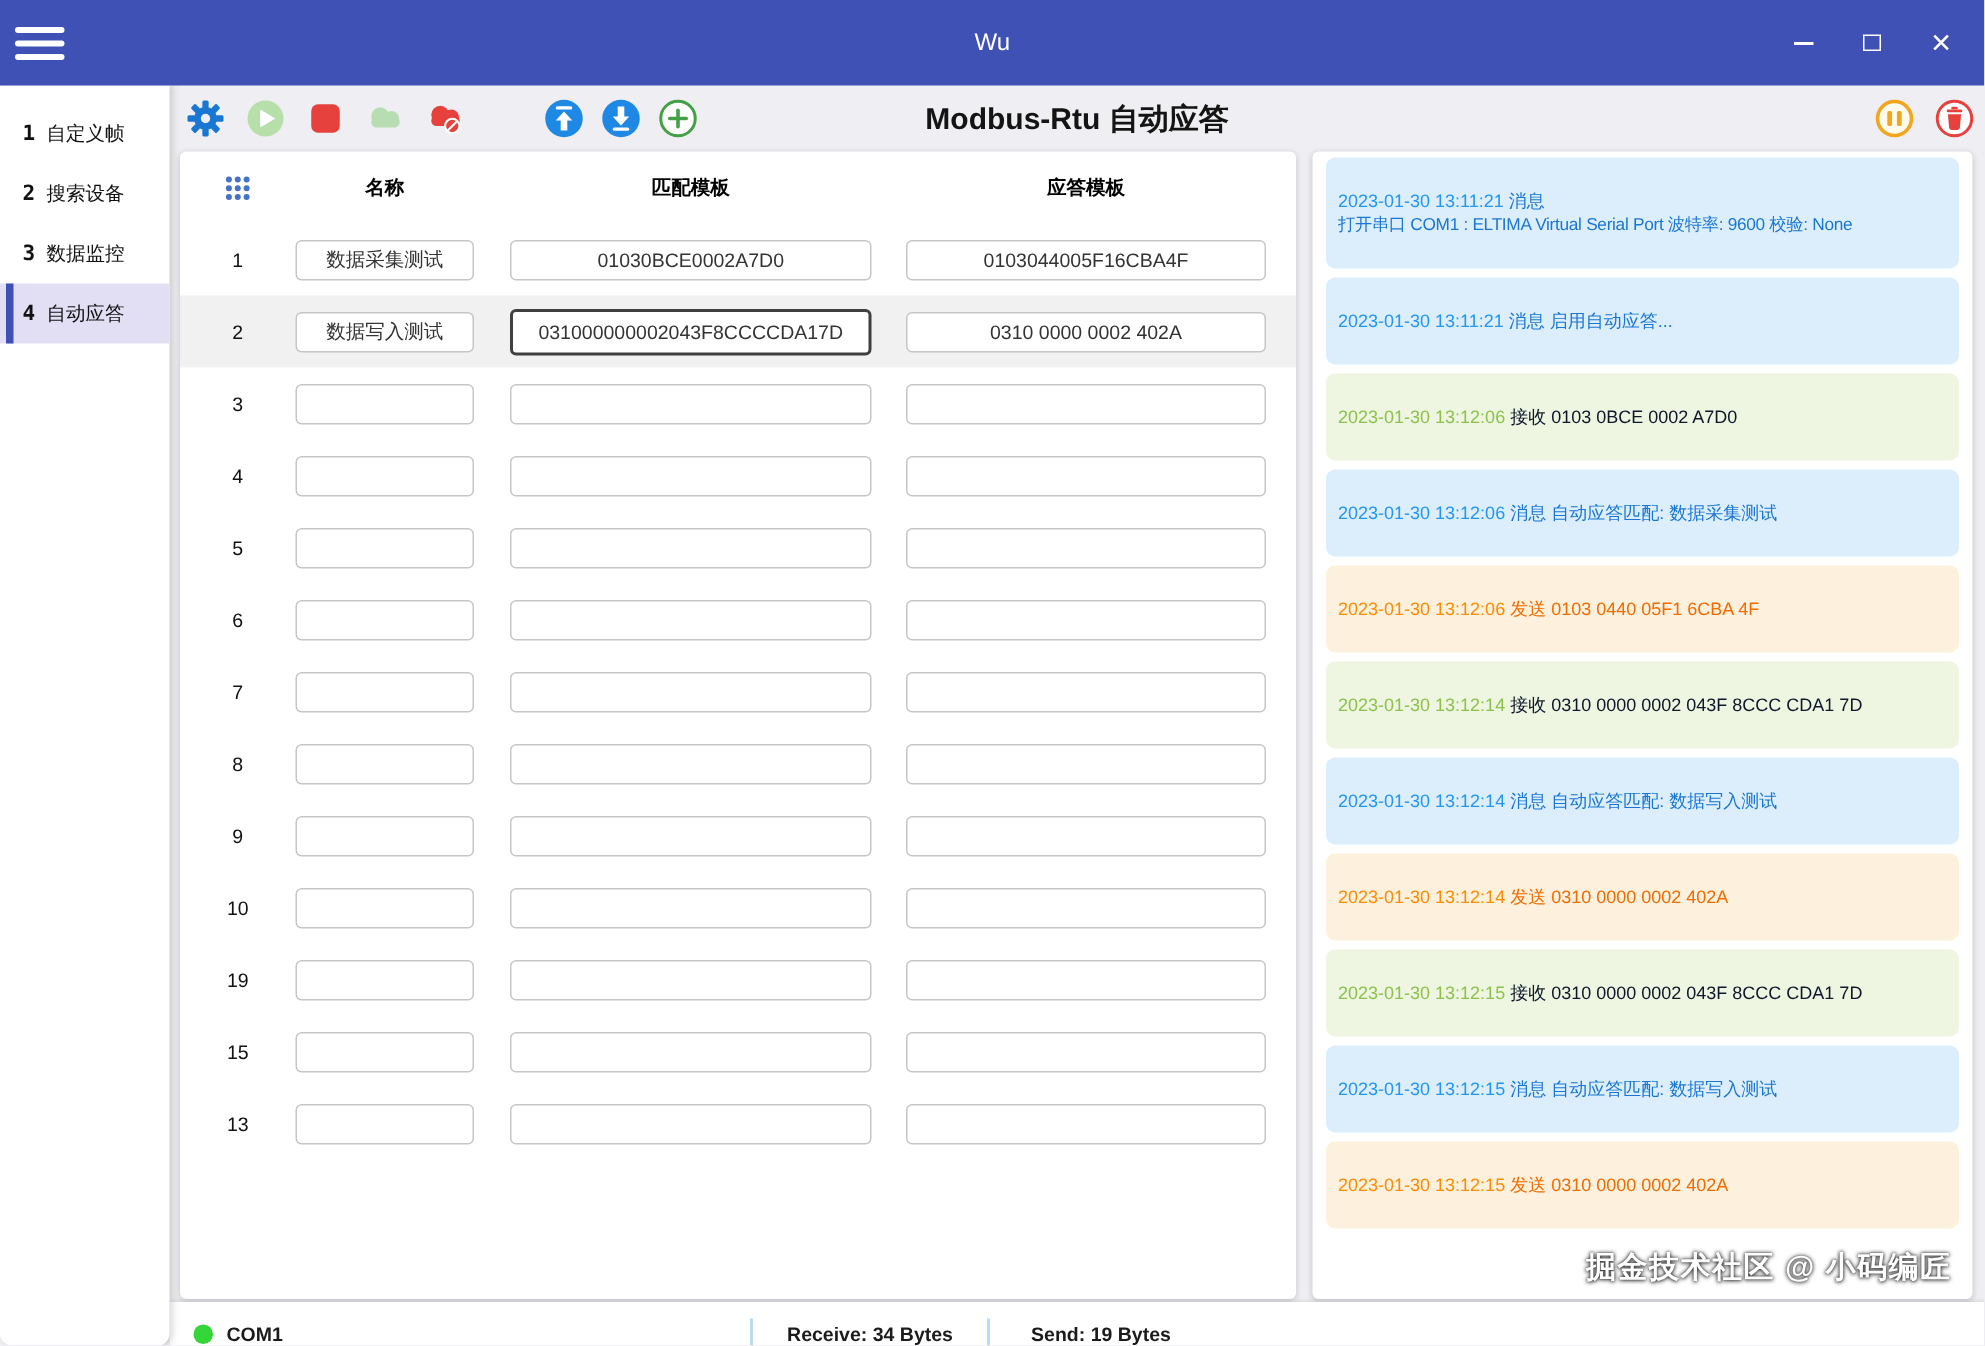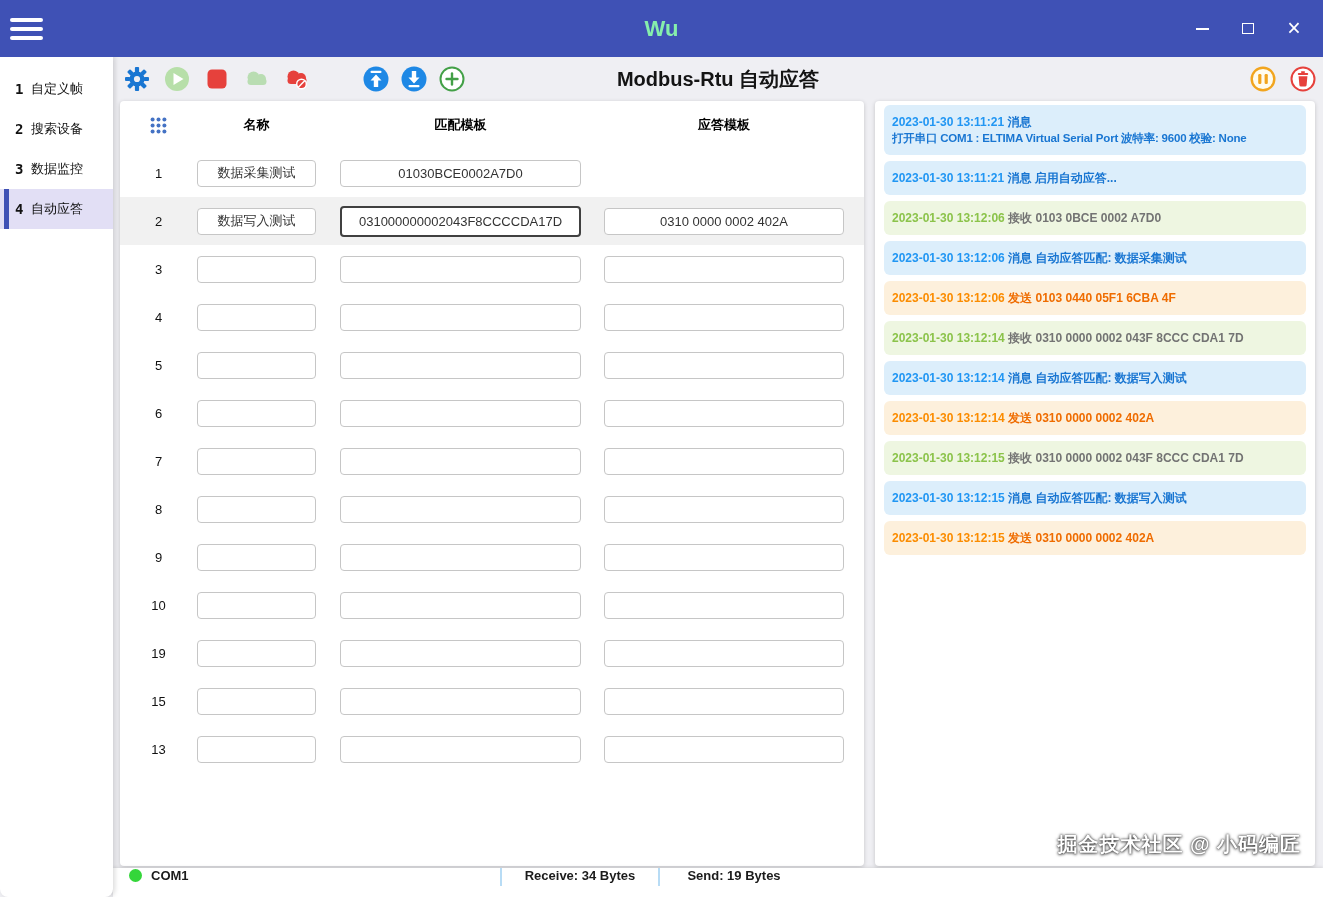--- a/index.html
+++ b/index.html
@@ -4,21 +4,21 @@
 <style>
   * { margin:0; padding:0; box-sizing:border-box; }
   html,body { width:1323px; height:897px; }
   body { font-family:"Liberation Sans","DejaVu Sans",sans-serif; background:#efeff3; overflow:hidden; }
   .app { position:relative; width:1323px; height:897px; background:#efeff3; overflow:hidden; }
 
   
   .titlebar { position:absolute; top:0; left:0; right:0; height:57px; background:#3f51b5; z-index:20; }
   .hamburger { position:absolute; left:10px; top:8px; width:42px; height:41px; background:transparent; border:none; display:flex; flex-direction:column; justify-content:center; gap:5px; cursor:pointer; }
   .hline { display:block; width:33px; height:4px; background:#fff; border-radius:2px; }
-  .win-title { position:absolute; left:50%; top:50%; transform:translate(-50%,-50%); color:#86efac; font-size:22px; font-weight:700; }
+  .win-title { position:absolute; left:50%; top:50%; transform:translate(-50%,-50%); color:#ffffff; font-size:16px; font-weight:400; }
   .win-controls { position:absolute; right:6px; top:0; height:57px; display:flex; align-items:center; }
   .win-btn { width:46px; height:42px; background:transparent; border:none; display:flex; align-items:center; justify-content:center; cursor:pointer; }
   .glyph-min { width:13px; height:2px; background:#fff; display:block; }
   .glyph-max { width:12px; height:11px; border:1.6px solid #fff; display:block; }
   .glyph-close { font-size:23px; line-height:1; color:#fff; font-weight:300; }
 
   
   .sidebar { position:absolute; top:57px; left:0; bottom:0; width:113px; background:#fff; box-shadow:2px 0 5px rgba(0,0,0,0.14); padding-top:12px; z-index:10; border-radius:0 0 8px 8px; }
   .side-item { position:relative; height:40px; display:flex; align-items:center; padding-left:15px; font-size:13px; color:#111; cursor:pointer; }
   .side-num { font-family:"DejaVu Sans Mono",monospace; font-weight:700; font-size:14px; width:16px; flex:0 0 16px; }
@@ -50,38 +50,38 @@
   .rownum { width:77px; flex:0 0 77px; text-align:center; font-size:13px; color:#111; }
   .cell { display:flex; align-items:center; }
   .cell-name { width:119px; flex:0 0 119px; }
   .cell-match { width:241px; flex:0 0 241px; margin-left:24px; }
   .cell-reply { width:240px; flex:0 0 240px; margin-left:23px; }
   .cin { width:100%; height:27px; border:1px solid #c6c6c6; border-radius:4px; background:#fff; text-align:center; font-size:13px; color:#333; font-family:inherit; outline:none; cursor:text; }
   .cin.focused { border:2px solid #404040; height:31px; }
 
   
   .log-panel { position:absolute; left:762px; right:8px; top:0; bottom:2px; background:#fff; border-radius:4px; box-shadow:0 1px 4px rgba(0,0,0,0.18); padding:4px 9px; overflow:hidden; }
-  .log-entry { border-radius:6px; padding:9px 8px; margin-bottom:6px; font-size:12px; line-height:16px; font-weight:700; }
+  .log-entry { border-radius:6px; padding:21px 8px; margin-bottom:6px; font-size:12px; line-height:16px; font-weight:400; }
   .log-msg { white-space:pre-wrap; }
   .log-entry.two-line .log-msg { display:block; font-size:11.5px; letter-spacing:-0.2px; white-space:nowrap; overflow:hidden; }
   .log-entry.info { background:#dceefb; }
   .log-entry.info .log-time { color:#2196f3; }
   .log-entry.info .log-type, .log-entry.info .log-msg { color:#1976d2; }
   .log-entry.receive { background:#eef6e1; }
   .log-entry.receive .log-time { color:#8bc34a; }
-  .log-entry.receive .log-type, .log-entry.receive .log-msg { color:#737373; }
+  .log-entry.receive .log-type, .log-entry.receive .log-msg { color:#0f172a; }
   .log-entry.send { background:#fdf0dc; }
   .log-entry.send .log-time { color:#fb8c00; }
   .log-entry.send .log-type, .log-entry.send .log-msg { color:#ef6c00; }
 
   .watermark { position:absolute; right:14px; bottom:8px; font-size:20px; font-weight:700; color:#ffffff; letter-spacing:1px; white-space:nowrap;
     text-shadow:0 0 3px rgba(0,0,0,0.65), 0 1px 3px rgba(0,0,0,0.55), 0 0 1px rgba(0,0,0,0.6); }
 
   
-  .statusbar { position:absolute; left:113px; right:0; bottom:0; height:29px; background:#fff; display:flex; align-items:flex-start; box-shadow:0 -1px 3px rgba(0,0,0,0.10); font-size:13px; color:#1b1b1b; z-index:5; }
+  .statusbar { position:absolute; left:113px; right:0; bottom:0; height:29px; background:#fff; display:flex; align-items:flex-end; box-shadow:0 -1px 3px rgba(0,0,0,0.10); font-size:13px; color:#1b1b1b; z-index:5; }
   .status-left { width:387px; flex:0 0 387px; display:flex; align-items:center; padding-left:16px; overflow:hidden; white-space:nowrap; }
   .status-dot { width:13px; height:13px; border-radius:50%; background:#34d63a; margin-right:9px; flex:0 0 13px; }
   .port-name { font-weight:800; }
   .port-detail { font-weight:600; white-space:pre; margin-left:3px; }
   .status-divider { width:2px; height:18px; background:#b8dcf5; flex:0 0 2px; }
   .status-receive { width:156px; flex:0 0 156px; text-align:center; font-weight:600; }
   .status-send { width:148px; flex:0 0 148px; text-align:center; font-weight:600; }
 </style>
 </head>
 <body>
@@ -246,20 +246,23 @@
       </div>
       <div class="tbody">
           <div class="trow">
             <div class="rownum">1</div>
             <div class="cell cell-name">
               <input class="cin" value="数据采集测试" style="">
             </div>
             <div class="cell cell-match">
               <input class="cin" value="01030BCE0002A7D0" style="">
             </div>
+            <div class="cell cell-reply">
+              <input class="cin" value="0103044005F16CBA4F" style="">
+            </div>
           </div>
           <div class="trow selected">
             <div class="rownum">2</div>
             <div class="cell cell-name">
               <input class="cin" value="数据写入测试" style="">
             </div>
             <div class="cell cell-match">
               <input class="cin focused" value="031000000002043F8CCCCDA17D" style="">
             </div>
             <div class="cell cell-reply">

